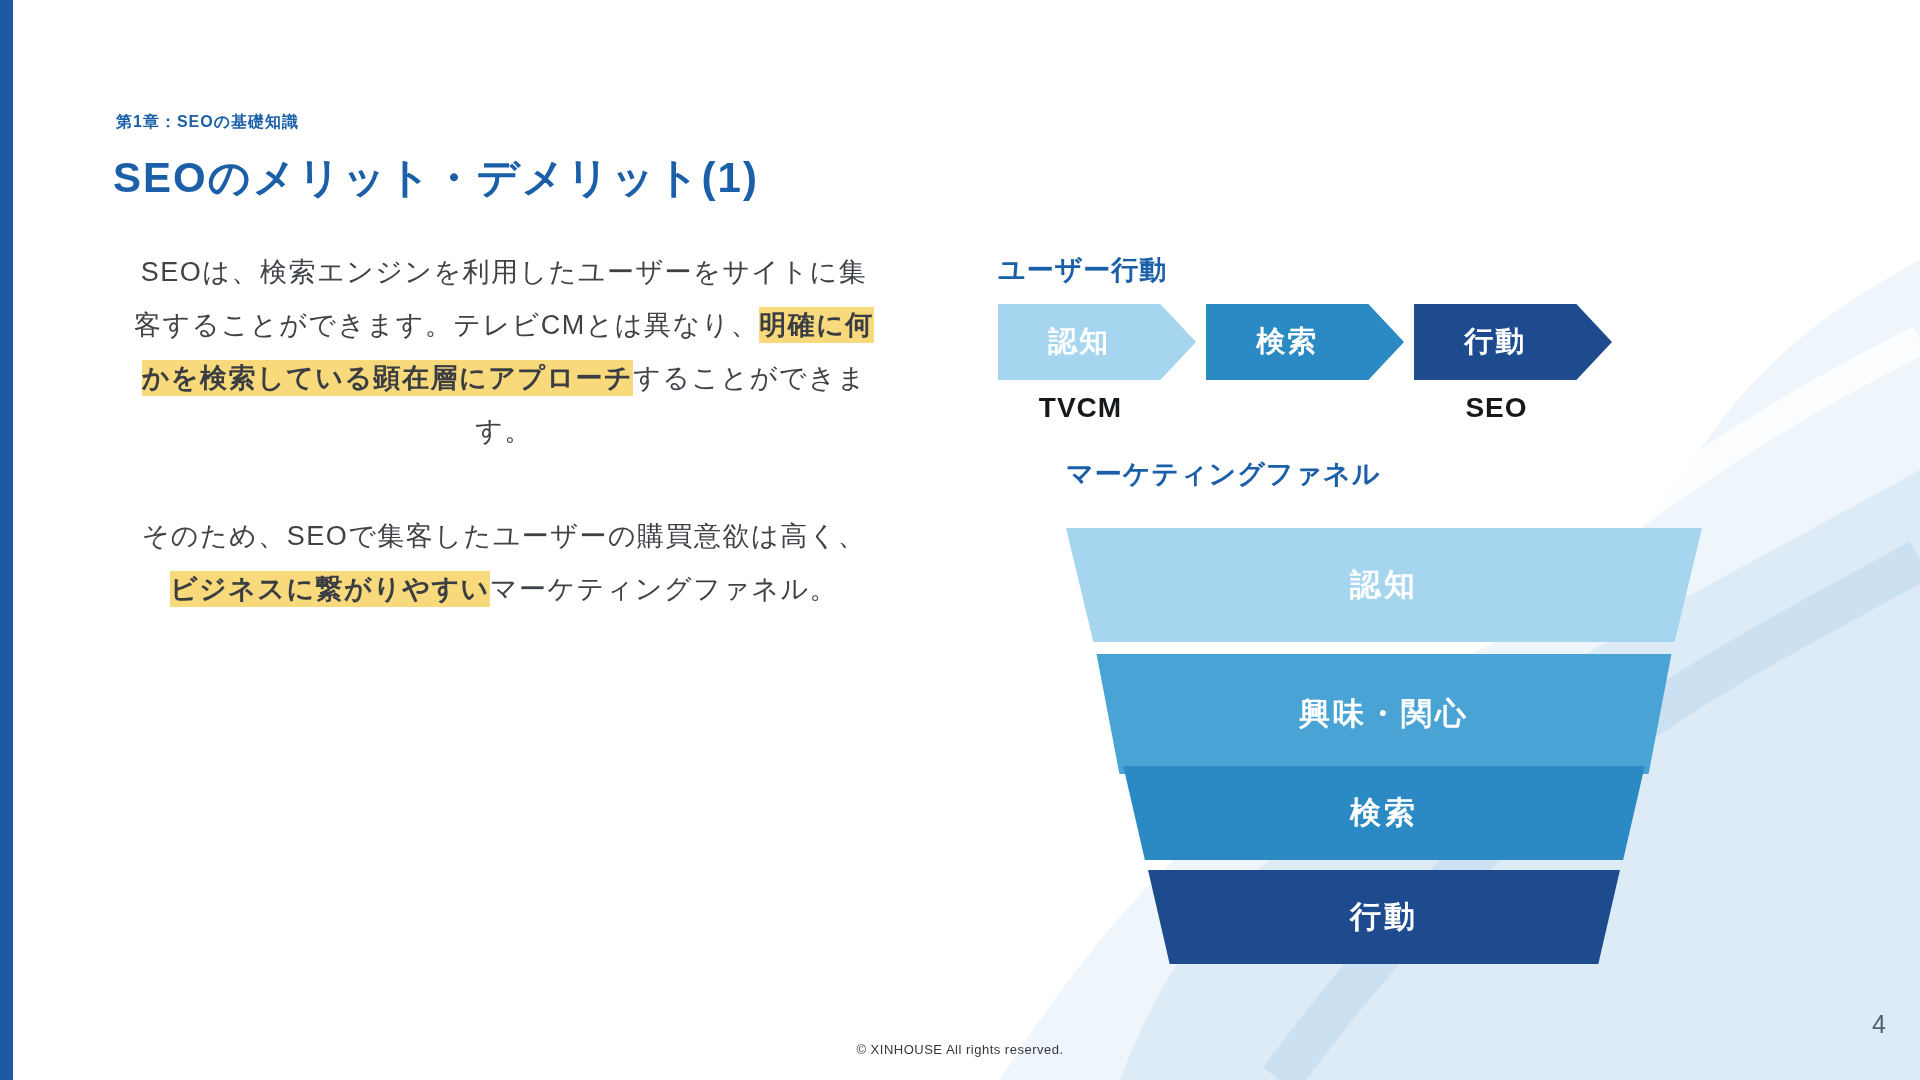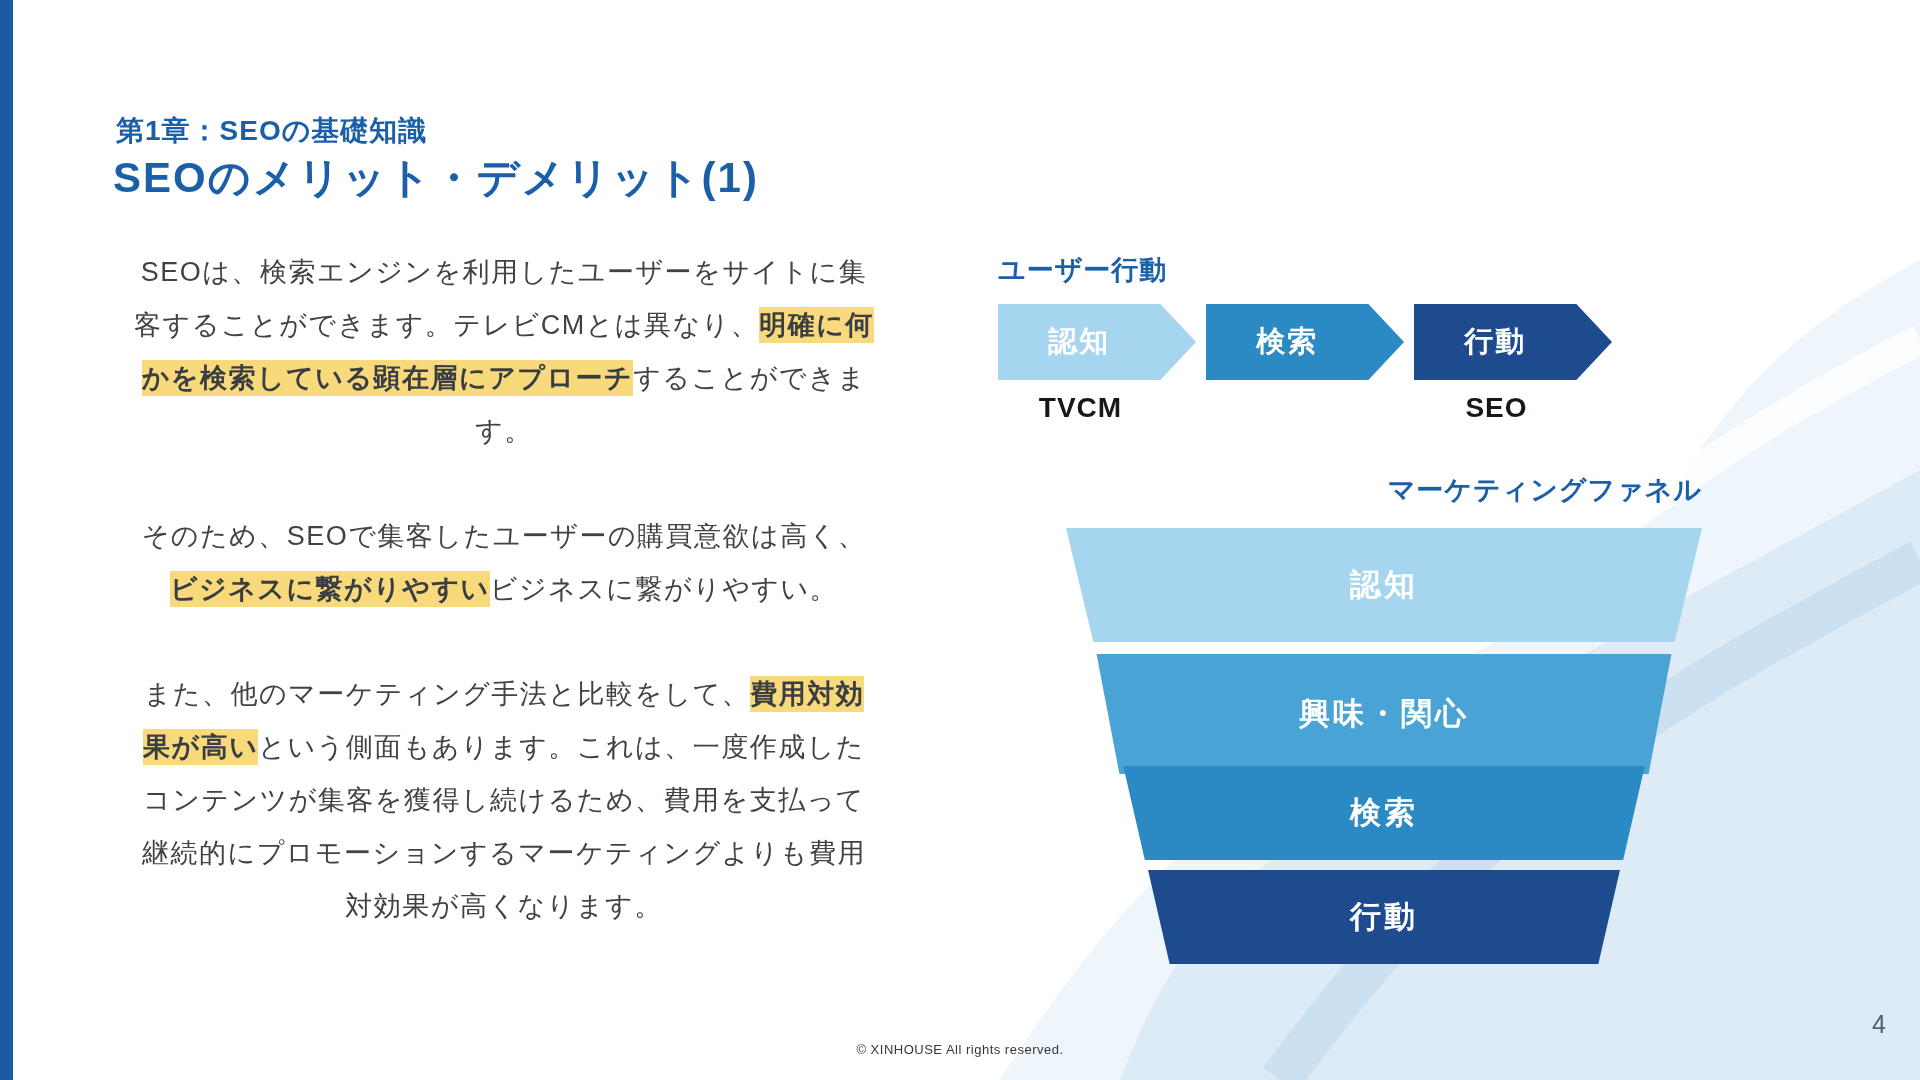--- a/index.html
+++ b/index.html
@@ -6,32 +6,32 @@
   body{font-family:"Liberation Sans","DejaVu Sans",sans-serif;}
   #slide{
     position:relative;width:1920px;height:1080px;background:#ffffff;
     overflow:hidden;
   }
   
   .left-bar{position:absolute;left:0;top:0;width:13px;height:1080px;background:#1d5aa4;}
   
   .swoosh{position:absolute;right:0;bottom:0;width:980px;height:860px;pointer-events:none;}
   
-  .chapter{position:absolute;left:116px;top:112px;font-size:28px;font-weight:bold;color:#1b5fa8;letter-spacing:1px;text-align:right;}
+  .chapter{position:absolute;left:116px;top:112px;font-size:16px;font-weight:bold;color:#1b5fa8;letter-spacing:1px;text-align:right;}
   .title{position:absolute;left:113px;top:150px;font-size:42px;font-weight:bold;color:#1b5fa8;letter-spacing:2px;}
   
   .body-text-block{position:absolute;left:116px;top:246px;width:760px;color:#3f4347;
     font-size:27px;line-height:53px;letter-spacing:1.5px;}
   .para{margin:0 0 52px 16px;text-align:center;}
   .hl{background:#f8da7c;font-weight:bold;color:#3a3e42;padding:3px 0;
       box-decoration-break:clone;-webkit-box-decoration-break:clone;}
   
   .section-label{position:absolute;font-size:27px;font-weight:bold;color:#1b5fa8;letter-spacing:1px;}
   #user-behavior-label{left:998px;top:252px;}
-  #funnel-label{left:1066px;top:472px;width:636px;text-align:right;}
+  #funnel-label{left:1066px;top:456px;width:636px;text-align:left;}
   
   .arrow-row{position:absolute;left:998px;top:304px;height:76px;display:flex;gap:10px;}
   .chev{position:relative;width:198px;height:76px;
     clip-path:polygon(0 0,82% 0,100% 50%,82% 100%,0 100%);
     display:flex;align-items:center;}
   .chev span{display:block;width:82%;text-align:center;color:#ffffff;font-weight:bold;font-size:29px;letter-spacing:2px;}
   .flow-note{position:absolute;top:392px;font-size:28px;font-weight:bold;color:#16191c;letter-spacing:1px;}
   #note-tvcm{left:998px;width:165px;text-align:center;}
   #note-seo{left:1414px;width:165px;text-align:center;}
   
@@ -55,22 +55,21 @@
     <path d="M980,120 C760,230 700,300 540,400" fill="none" stroke="#ffffff" stroke-width="30" opacity="0.8"></path>
   </svg>
 
   <div class="left-bar"></div>
 
   <div class="chapter">第1章：SEOの基礎知識</div>
   <div class="title">SEOのメリット・デメリット(1)</div>
 
   <div class="body-text-block">
       <div class="para"><span>SEOは、検索エンジンを利用したユーザーをサイトに集客することができます。テレビCMとは異なり、</span><span class="hl">明確に何かを検索している顕在層にアプローチ</span><span>することができます。</span></div>
-      <div class="para"><span>そのため、SEOで集客したユーザーの購買意欲は高く、</span><span class="hl">ビジネスに繋がりやすい</span><span>ビジネスに繋がりやすい。</span></div>
-      <div class="para"><span>また、他のマーケティング手法と比較をして、</span><span class="hl">費用対効果が高い</span><span>という側面もあります。これは、一度作成したコンテンツが集客を獲得し続けるため、費用を支払って継続的にプロモーションするマーケティングよりも費用対効果が高くなります。</span></div>
+      <div class="para"><span>そのため、SEOで集客したユーザーの購買意欲は高く、</span><span class="hl">ビジネスに繋がりやすい</span><span>マーケティングファネル。</span></div>
     </div>
 
   <div class="section-label" id="user-behavior-label">ユーザー行動</div>
   <div class="arrow-row">
       <div class="chev" style="background: rgb(165, 213, 239);">
         <span>認知</span>
       </div>
       <div class="chev" style="background: rgb(43, 137, 195);">
         <span>検索</span>
       </div>

